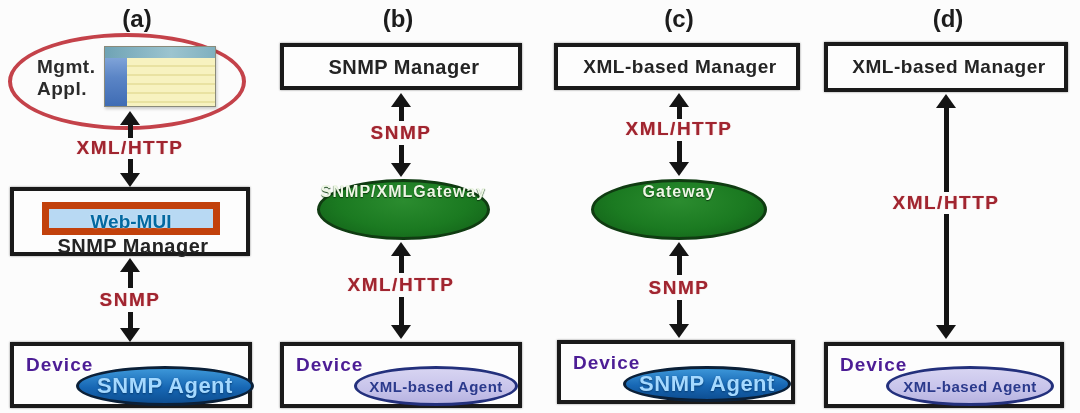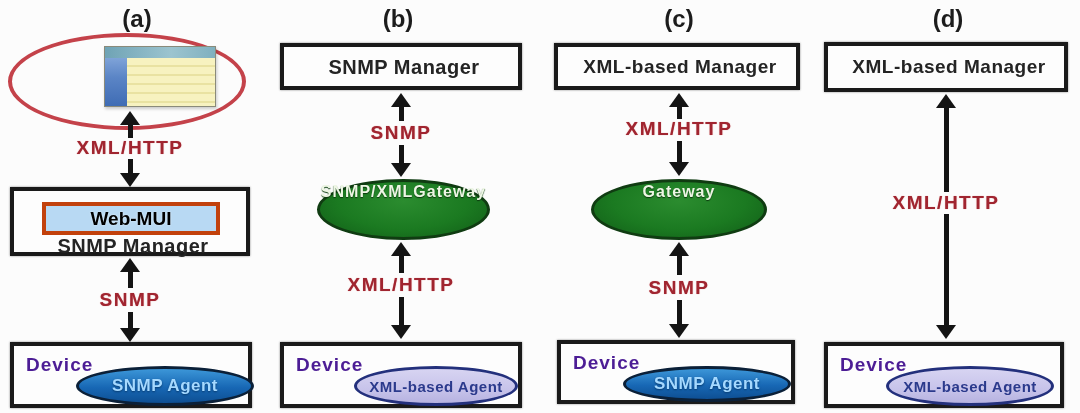--- a/index.html
+++ b/index.html
@@ -18,23 +18,23 @@
     box-sizing:border-box;box-shadow:0 0 2px rgba(0,0,0,.45);
   }
   .nbox .ntitle{
     position:absolute;left:6px;right:0;text-align:center;
     font-weight:bold;color:#242424;letter-spacing:.5px;
   }
   .mgr-title{font-size:20px;top:50%;transform:translateY(-50%);}
   .mgr-title.narrow{font-size:19px;}
   
   .webmui{
-    position:absolute;background:#b8d9f3;border:4px solid #c2410c;
+    position:absolute;background:#b8d9f3;border:7px solid #c2410c;
     box-sizing:border-box;text-align:center;font-weight:bold;
-    font-size:19px;color:#000000;line-height:26px;
+    font-size:19px;color:#0369a1;line-height:26px;
     text-shadow:0 0 2px #e6f2fc;
   }
   
   .devlabel{
     position:absolute;font-size:19px;font-weight:bold;color:#4c1d95;
     letter-spacing:1px;
   }
   
   .gateway{
     position:absolute;border-radius:50%;
@@ -45,21 +45,21 @@
     line-height:19px;letter-spacing:1px;text-shadow:0 1px 1px #0a3a0d;
   }
   
   .agent{
     position:absolute;border-radius:50%;box-sizing:border-box;
     display:flex;align-items:center;justify-content:center;
     font-weight:bold;letter-spacing:.5px;
   }
   .agent.snmp{
     background:linear-gradient(180deg,#3c96d8 0%,#1767b4 55%,#0e4f93 100%);
-    border:3px solid #0b2038;color:#a5d9ff;font-size:17px;
+    border:3px solid #0b2038;color:#a5d9ff;font-size:22px;
     text-shadow:0 1px 2px #063a6e;
   }
   .agent.xml{
     background:linear-gradient(180deg,#d7d4f2 0%,#c7c3ea 60%,#b6b2e0 100%);
     border:3px solid #23307c;color:#2b3a8c;font-size:15px;
   }
   
   .red-ellipse{
     position:absolute;border:4px solid #c4424a;border-radius:50%;
     box-sizing:border-box;background:transparent;
@@ -121,20 +121,24 @@
   <div class="hdr" style="left:338px;">(b)</div>
   <div class="hdr" style="left:619px;">(c)</div>
   <div class="hdr" style="left:888px;">(d)</div>
 
   <div class="red-ellipse" style="left:8px;top:33px;width:238px;height:97px;"></div>
   <div class="appwin" style="left:104px;top:46px;width:112px;height:61px;">
     <div class="titlebar"></div>
     <div class="sidebar"></div>
     <div class="doc"></div>
   </div>
+  <div class="mgmt-label" style="left:37px;top:56px;">
+    <div>Mgmt.</div>
+    <div>Appl.</div>
+  </div>
 
   <div class="varrow head-up" style="left:119px;top:111px;height:27px;">
       <div class="stem"></div>
     </div>
   <div class="plabel" style="left:60px;top:137px;width:140px;">XML/HTTP</div>
   <div class="varrow head-down" style="left:119px;top:159px;height:28px;">
       <div class="stem"></div>
     </div>
 
   <div class="nbox" style="left:10px;top:187px;width:240px;height:69px;">

